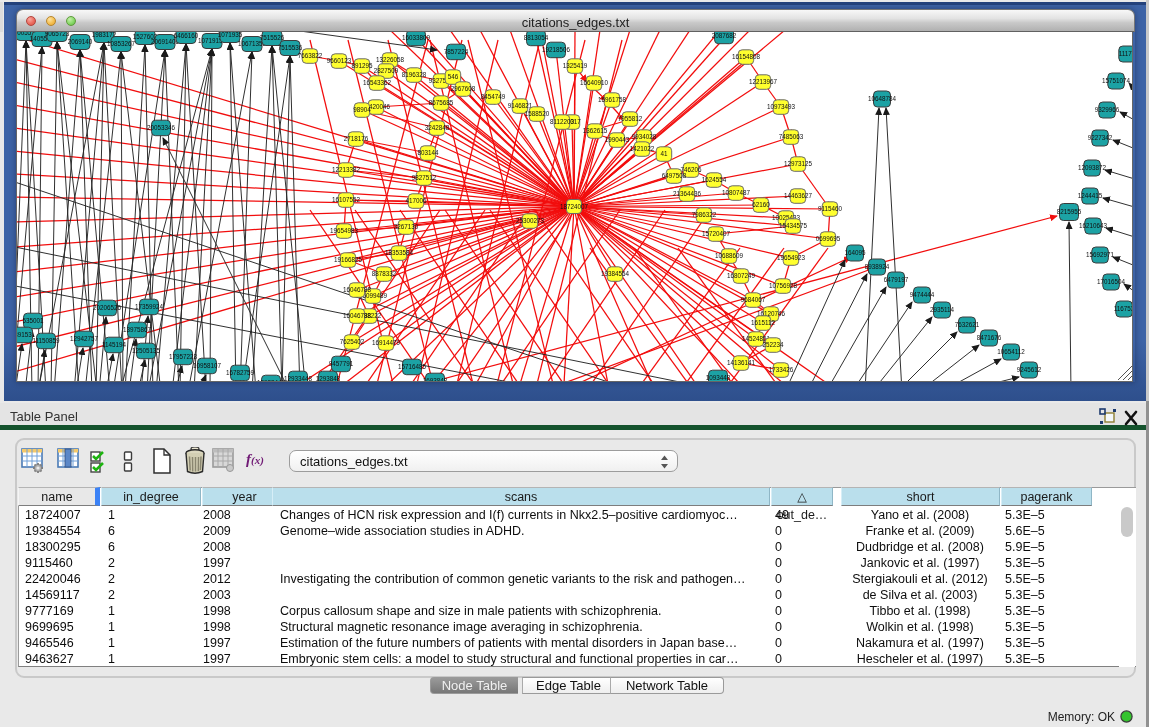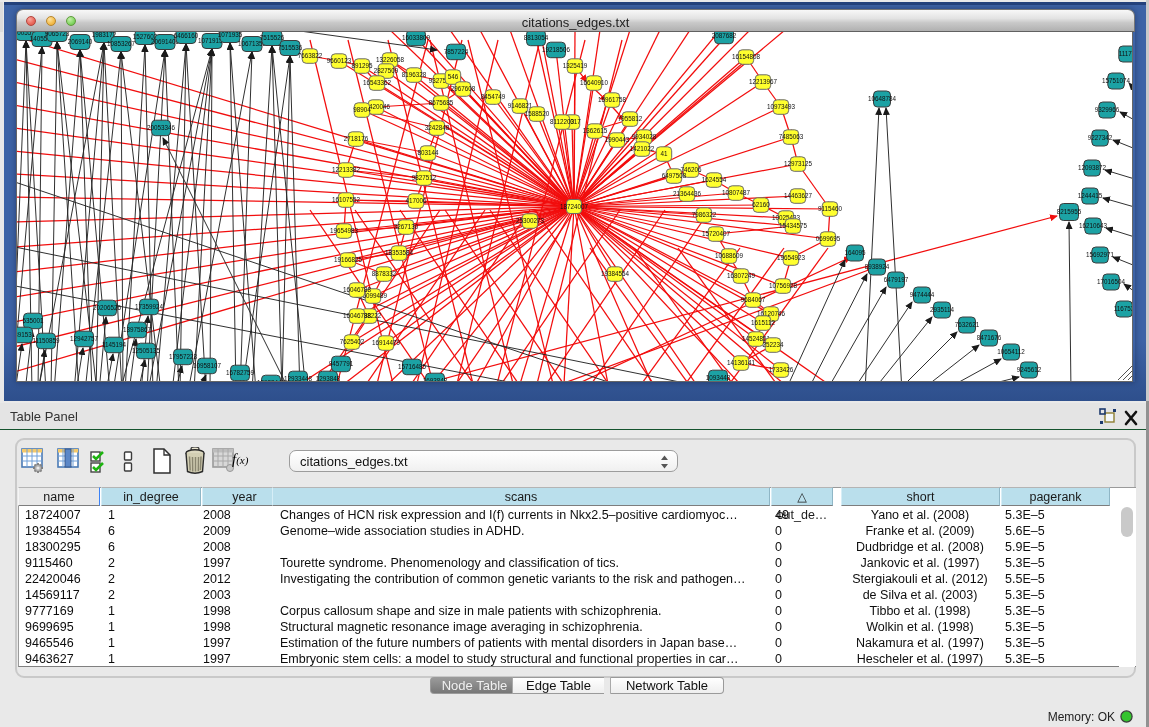--- a/index.html
+++ b/index.html
@@ -6,21 +6,21 @@
 #desk{position:absolute;left:4px;top:2px;width:1142px;height:399px;background:linear-gradient(180deg,#24427c 0,#24427c 3px,#3d63a6 3px,#3d63a6 85%,#2e4f8c 100%)}
 #win{position:absolute;left:16px;top:9px;width:1119px;height:373px;border-radius:7px 7px 0 0;box-shadow:0 0 6px rgba(0,0,20,.35)}
 #tbar{position:absolute;left:0;top:0;width:100%;height:23px;border-radius:7px 7px 0 0;background:linear-gradient(180deg,#f8f8f8 0,#e3e3e3 40%,#c9c9c9 60%,#b0b0b0 100%);border:1px solid #777;border-bottom:1px solid #616161}
 #title{position:absolute;left:0;right:0;top:5px;text-align:center;font-size:13px;color:#222}
 .tl{position:absolute;top:7px;width:10px;height:10px;border-radius:50%}
 #canvas{position:absolute;left:0;top:23px;width:1117px;height:350px;background:#fff;border-left:1px solid #666;border-right:1px solid #666;border-bottom:1px solid #666;overflow:hidden}
 .er{stroke:#f20d0d;stroke-width:1.25;fill:none}
 .eb{stroke:#252525;stroke-width:0.95;fill:none}
 .nl{font-size:6.3px;fill:#111;text-anchor:middle;font-family:"Liberation Sans",sans-serif}
 #panel{position:absolute;left:0;top:401px;width:1146px;height:326px;background:#e9e9e9}
-#ptitle{position:absolute;left:0;top:2px;width:100%;height:27px;background:#e4e4e4;border-bottom:1px solid #14532d}
+#ptitle{position:absolute;left:0;top:2px;width:100%;height:27px;background:#e4e4e4;border-bottom:5px solid #14532d}
 #ptitle span{position:absolute;left:10px;top:6px;font-size:13px;color:#333}
 #pbox{position:absolute;left:15px;top:37px;width:1121px;height:240px;border:2px solid #c9c9c9;border-radius:9px;background:#e9e9e9}
 #combo{position:absolute;left:289px;top:450px;width:389px;height:22px;background:linear-gradient(180deg,#fff,#f0f0f0);border:1px solid #9c9c9c;border-radius:7px;font-size:13px;color:#111;line-height:21px;padding-left:10px}
 #tblwrap{position:absolute;left:18px;top:487px;width:1118px;height:180px;background:#fff;border-top:1px solid #9a9a9a;border-left:1px solid #9a9a9a;border-bottom:1px solid #808080}
 .hc{position:absolute;top:487px;height:19px;background:#badfec;border-right:1px solid #8fb6c6;border-left:1px solid #d6eef7;border-top:1px solid #b4b4b4;border-bottom:1px solid #7d7d7d;font-size:12.5px;color:#1a1a1a;text-align:center;line-height:18px}
 .tr{position:absolute;left:18px;width:1100px;height:16px;font-size:12.5px;color:#0d0d0d;white-space:nowrap}
 .tr span{position:absolute;top:0;line-height:16px}
 .c0{left:7px}.c1{left:90px}.c2{left:185px}.c3{left:262px;width:496px;overflow:hidden}.c4{left:757px}
 .c5{left:822px;width:160px;text-align:center}.c6{left:987px}
 #tabs{position:absolute;left:430px;top:677px;height:17px;font-size:13px}
@@ -688,32 +688,32 @@
     <svg style="position:absolute;left:212px;top:448px" width="24" height="26" viewBox="0 0 24 26">
       <rect x="1" y="1" width="20" height="18" fill="#d8d8d8" stroke="#9a9a9a" stroke-width="1.6"></rect>
       <rect x="1" y="1" width="20" height="3.5" fill="#bdbdbd"></rect>
       <line x1="6" y1="1" x2="6" y2="19" stroke="#a8a8a8" stroke-width="1"></line>
       <line x1="11" y1="1" x2="11" y2="19" stroke="#a8a8a8" stroke-width="1"></line>
       <line x1="16" y1="1" x2="16" y2="19" stroke="#a8a8a8" stroke-width="1"></line>
       <line x1="1" y1="8" x2="21" y2="8" stroke="#a8a8a8" stroke-width="1"></line>
       <line x1="1" y1="13" x2="21" y2="13" stroke="#a8a8a8" stroke-width="1"></line>
       <circle cx="18" cy="20" r="3.5" fill="#c9c9c9" stroke="#999"></circle>
     </svg>
-    <div style="position:absolute;left:232px;top:451px;font-family:'Liberation Serif',serif;font-style:italic;font-weight:normal;font-size:15px;color:#000000">f<span style="font-size:11px">(x)</span></div>
+    <div style="position:absolute;left:246px;top:451px;font-family:'Liberation Serif',serif;font-style:italic;font-weight:bold;font-size:15px;color:#701a75">f<span style="font-size:11px">(x)</span></div>
 <div id="combo">citations_edges.txt<svg style="position:absolute;right:8px;top:3px" width="9" height="16" viewBox="0 0 9 16">
         <path d="M1 6 L4.5 1.5 L8 6 z M1 10 L4.5 14.5 L8 10 z" fill="#555"></path>
       </svg></div>
 <div id="tblwrap"></div>
-<div class="hc" style="left:18px;width:82px;background:#e8e8e8;border-left:1px solid #f5f5f5;border-right:1px solid #3b82f6">name</div>
+<div class="hc" style="left:18px;width:82px;background:#e8e8e8;border-left:1px solid #f5f5f5;border-right:5px solid #3b82f6">name</div>
 <div class="hc" style="left:101px;width:100px">in_degree</div>
 <div class="hc" style="left:202px;width:85px">year</div>
 <div class="hc" style="left:272px;width:498px">scans</div>
 <div class="hc" style="left:771px;width:62px">△ out_de…</div>
 <div class="hc" style="left:841px;width:159px">short</div>
-<div class="hc" style="left:1001px;width:109px">pagerank</div>
+<div class="hc" style="left:1001px;width:91px">pagerank</div>
 <div class="tr" style="top:507px">
       <span class="c0">18724007</span>
       <span class="c1">1</span>
       <span class="c2">2008</span>
       <span class="c3">Changes of HCN risk expression and I(f) currents in Nkx2.5–positive cardiomyoc…</span>
       <span class="c4">49</span>
       <span class="c5">Yano et al. (2008)</span>
       <span class="c6">5.3E–5</span>
     </div>
 <div class="tr" style="top:523px">
@@ -730,21 +730,20 @@
       <span class="c1">6</span>
       <span class="c2">2008</span>
       <span class="c4">0</span>
       <span class="c5">Dudbridge et al. (2008)</span>
       <span class="c6">5.9E–5</span>
     </div>
 <div class="tr" style="top:555px">
       <span class="c0">9115460</span>
       <span class="c1">2</span>
       <span class="c2">1997</span>
-      <span class="c3">Tourette syndrome. Phenomenology and classification of tics.</span>
       <span class="c4">0</span>
       <span class="c5">Jankovic et al. (1997)</span>
       <span class="c6">5.3E–5</span>
     </div>
 <div class="tr" style="top:571px">
       <span class="c0">22420046</span>
       <span class="c1">2</span>
       <span class="c2">2012</span>
       <span class="c3">Investigating the contribution of common genetic variants to the risk and pathogen…</span>
       <span class="c4">0</span>
@@ -792,19 +791,19 @@
       <span class="c2">1997</span>
       <span class="c3">Embryonic stem cells: a model to study structural and functional properties in car…</span>
       <span class="c4">0</span>
       <span class="c5">Hescheler et al. (1997)</span>
       <span class="c6">5.3E–5</span>
     </div>
 <div style="position:absolute;left:1119px;top:506px;width:16px;height:161px;background:#fff"></div>
 <div style="position:absolute;left:1121px;top:507px;width:12px;height:30px;background:#c9c9c9;border-radius:6px"></div>
 <div id="tabs">
  <div class="tab" style="left:0;width:88px;background:linear-gradient(180deg,#9a9a9a,#777);color:#f0f0f0;border-left:1px solid #9a9a9a;border-radius:4px 0 0 4px">Node Table</div>
- <div class="tab" style="left:82px;width:92px;background:linear-gradient(180deg,#fff,#eee);color:#111;border-left:1px solid #aaa">Edge Table</div>
+ <div class="tab" style="left:92px;width:92px;background:linear-gradient(180deg,#fff,#eee);color:#111;border-left:1px solid #aaa">Edge Table</div>
  <div class="tab" style="left:180px;width:114px;background:linear-gradient(180deg,#fff,#eee);color:#111;border-left:1px solid #aaa;border-right:1px solid #9a9a9a;border-radius:0 4px 4px 0">Network Table</div>
 </div>
 <div id="mem">Memory: OK</div>
 <svg style="position:absolute;left:1120px;top:710px" width="13" height="13" viewBox="0 0 13 13">
       <circle cx="6.5" cy="6.5" r="5.6" fill="#35c42f" stroke="#3a3a3a" stroke-width="1.2"></circle>
     </svg>
 </div>
 </body></html>

